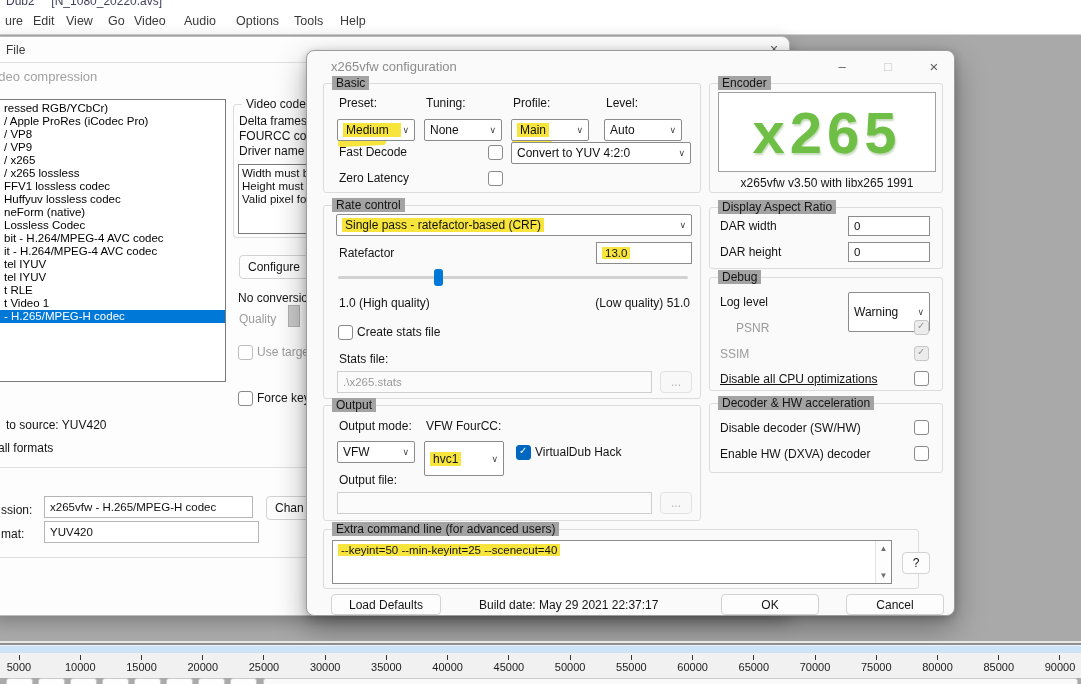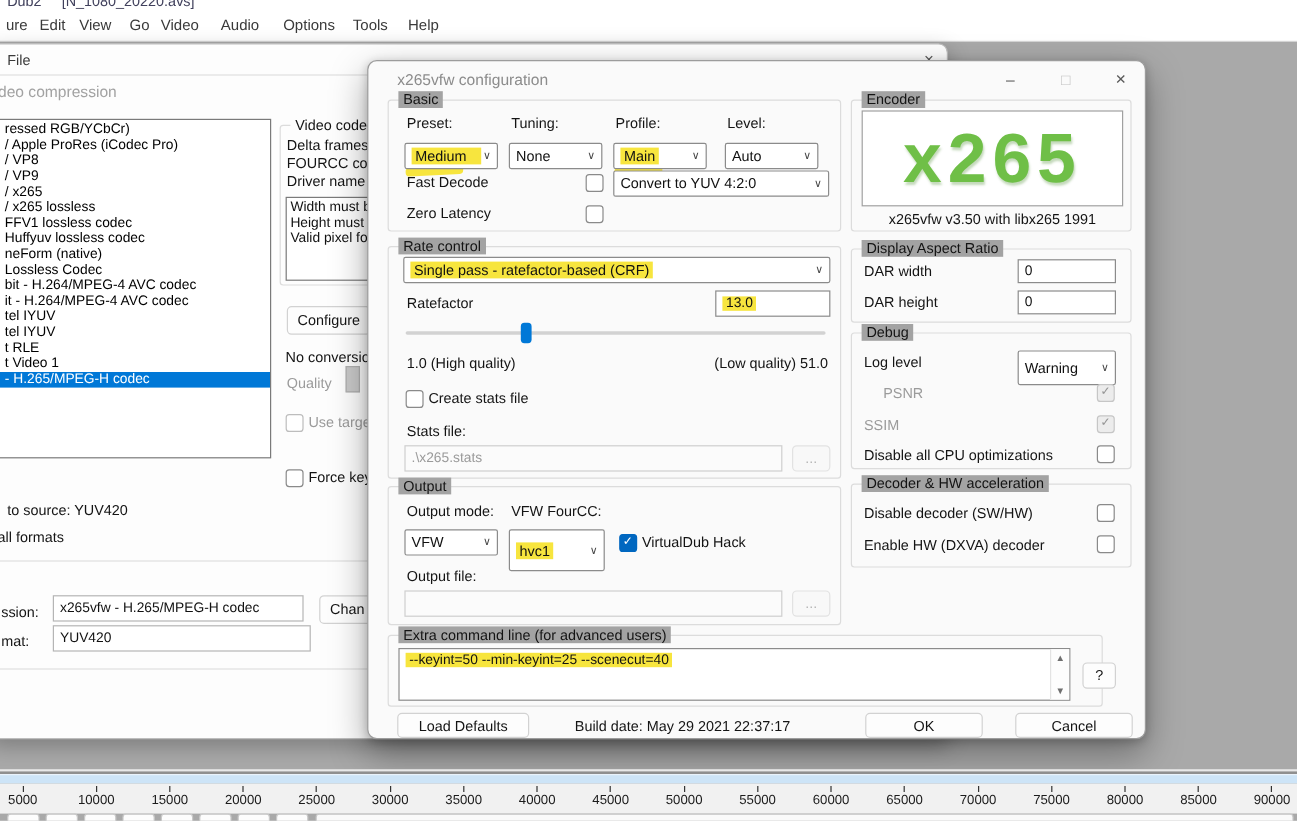--- a/index.html
+++ b/index.html
@@ -238,29 +238,29 @@
       <span class="glabel">Display Aspect Ratio</span>
       <div class="lbl" style="left:10px;top:11px;">DAR width</div>
       <div class="edit" style="left:138px;top:8px;width:82px;height:20px;">0</div>
       <div class="lbl" style="left:10px;top:37px;">DAR height</div>
       <div class="edit" style="left:138px;top:34px;width:82px;height:20px;">0</div>
     </div>
 
     <div class="group" style="left:402px;top:226px;width:234px;height:114px;">
       <span class="glabel">Debug</span>
       <div class="lbl" style="left:10px;top:17px;">Log level</div>
-      <div class="combo" style="left:138px;top:14px;width:82px;height:29px;">
+      <div class="combo" style="left:138px;top:14px;width:82px;height:40px;">
         <span>Warning</span>
           <span class="chev">∨</span>
       </div>
       <div class="lbl gray" style="left:26px;top:43px;">PSNR</div>
       <div class="cb dison" style="left:204px;top:42px;"></div>
       <div class="lbl gray" style="left:10px;top:69px;">SSIM</div>
       <div class="cb dison" style="left:204px;top:68px;"></div>
-      <div class="lbl" style="left:10px;top:94px;">Disable all CPU optimizations</div>
+      <div class="lbl" style="left:10px;top:94px;text-decoration:underline;">Disable all CPU optimizations</div>
       <div class="cb" style="left:204px;top:93px;"></div>
     </div>
 
     <div class="group" style="left:402px;top:352px;width:234px;height:70px;">
       <span class="glabel">Decoder &amp; HW acceleration</span>
       <div class="lbl" style="left:10px;top:17px;">Disable decoder (SW/HW)</div>
       <div class="cb" style="left:204px;top:16px;"></div>
       <div class="lbl" style="left:10px;top:43px;">Enable HW (DXVA) decoder</div>
       <div class="cb" style="left:204px;top:42px;"></div>
     </div>

